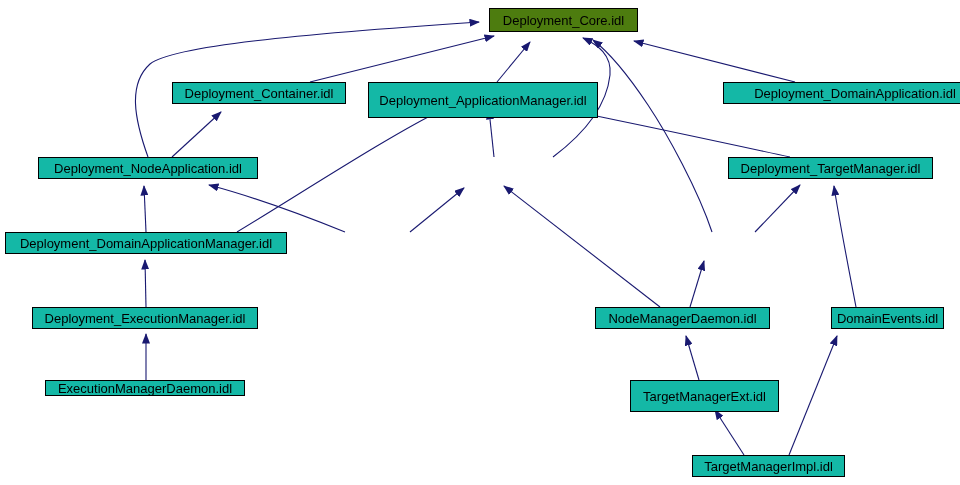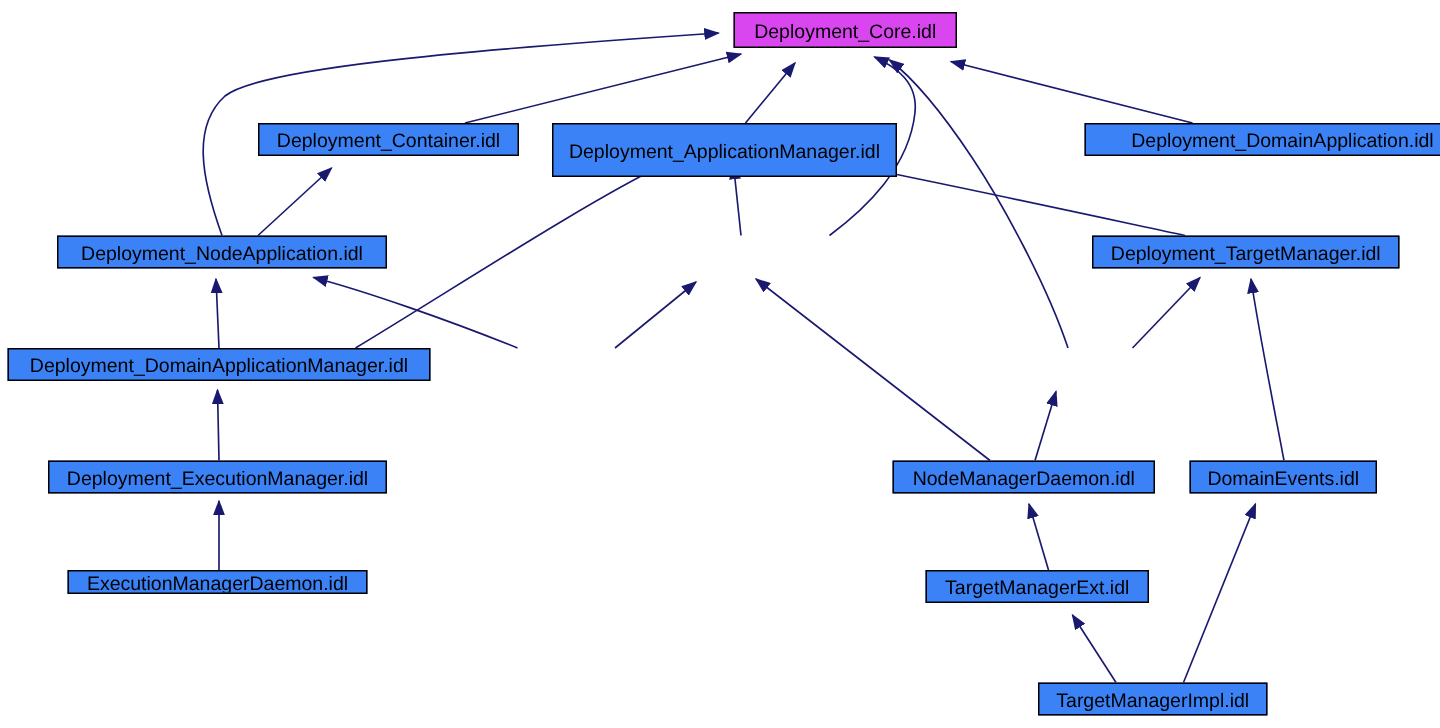--- a/index.html
+++ b/index.html
@@ -2,25 +2,25 @@
 <html><head>
 <meta charset="utf-8">
 <style>
   html,body{margin:0;padding:0;background:#ffffff;}
   .graph{
     position:relative;width:960px;height:485px;background:#ffffff;overflow:hidden;
     font-family:"Liberation Sans","DejaVu Sans",sans-serif;
   }
   .edge-layer{position:absolute;left:0;top:0;width:960px;height:485px;}
   .node{
-    position:absolute;box-sizing:border-box;background:#3b82f6;border:1px solid #000000;
+    position:absolute;box-sizing:border-box;background:#14b8a6;border:1px solid #000000;
     font-size:13px;color:#000000;text-align:center;white-space:nowrap;overflow:hidden;
     display:flex;align-items:center;justify-content:center;padding:0 4px;cursor:pointer;
   }
-  .node.highlight{background:#d946ef;border:1.5px solid #000000;cursor:default;}
+  .node.highlight{background:#4d7c0f;border:1.5px solid #000000;cursor:default;}
   .edge{fill:none;stroke:#191970;stroke-width:1.1;}
 </style>
 </head>
 <body>
 
 <div class="graph">
 
   <svg class="edge-layer" width="960" height="485" viewBox="0 0 960 485" xmlns="http://www.w3.org/2000/svg">
     <defs>
       <marker id="arrow" markerUnits="userSpaceOnUse" markerWidth="11" markerHeight="8" refX="9.5" refY="4" orient="auto">
@@ -58,20 +58,20 @@
   <div class="node" style="left:368px;top:82px;width:230px;height:36px">Deployment_ApplicationManager.idl</div>
   <div class="node" style="left:723px;top:82px;width:264px;height:22px">Deployment_DomainApplication.idl</div>
 
   <div class="node" style="left:38px;top:157px;width:220px;height:22px">Deployment_NodeApplication.idl</div>
   <div class="node" style="left:728px;top:157px;width:205px;height:22px">Deployment_TargetManager.idl</div>
 
   <div class="node" style="left:5px;top:232px;width:282px;height:22px">Deployment_DomainApplicationManager.idl</div>
 
   <div class="node" style="left:32px;top:307px;width:226px;height:22px">Deployment_ExecutionManager.idl</div>
   <div class="node" style="left:595px;top:307px;width:175px;height:22px">NodeManagerDaemon.idl</div>
-  <div class="node" style="left:793px;top:307px;width:125px;height:22px">DomainEvents.idl</div>
+  <div class="node" style="left:831px;top:307px;width:113px;height:22px">DomainEvents.idl</div>
 
   <div class="node" style="left:45px;top:380px;width:200px;height:16px">ExecutionManagerDaemon.idl</div>
-  <div class="node" style="left:617px;top:380px;width:149px;height:22px">TargetManagerExt.idl</div>
+  <div class="node" style="left:630px;top:380px;width:149px;height:32px">TargetManagerExt.idl</div>
 
   <div class="node" style="left:692px;top:455px;width:153px;height:22px">TargetManagerImpl.idl</div>
 
 </div>
 
 </body></html>

